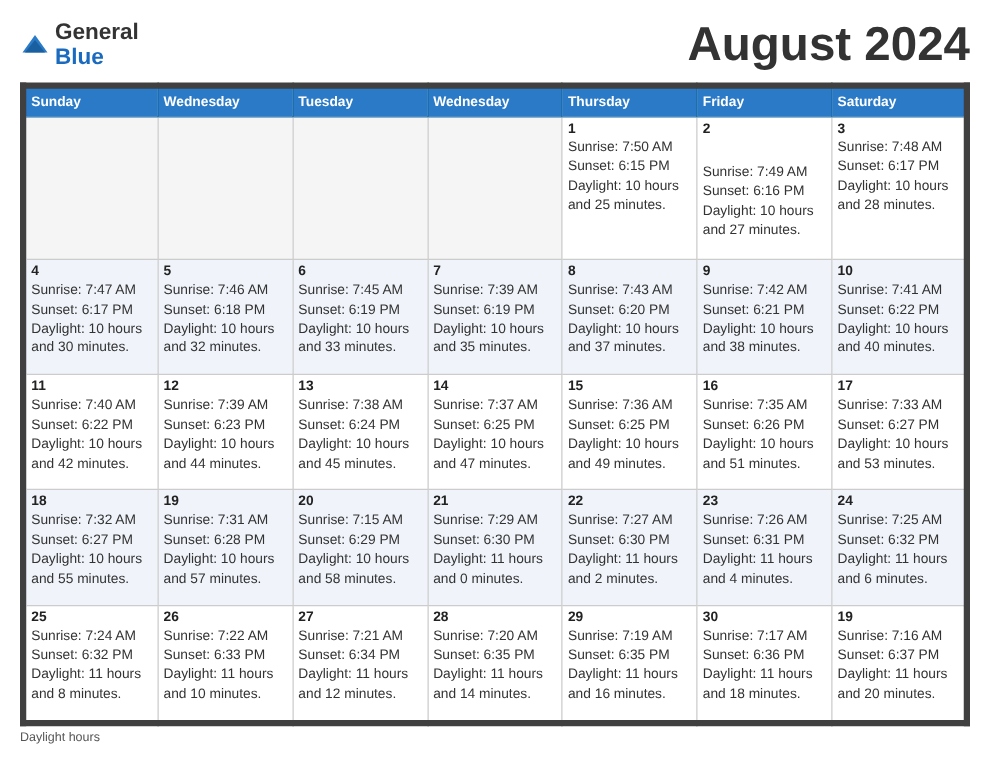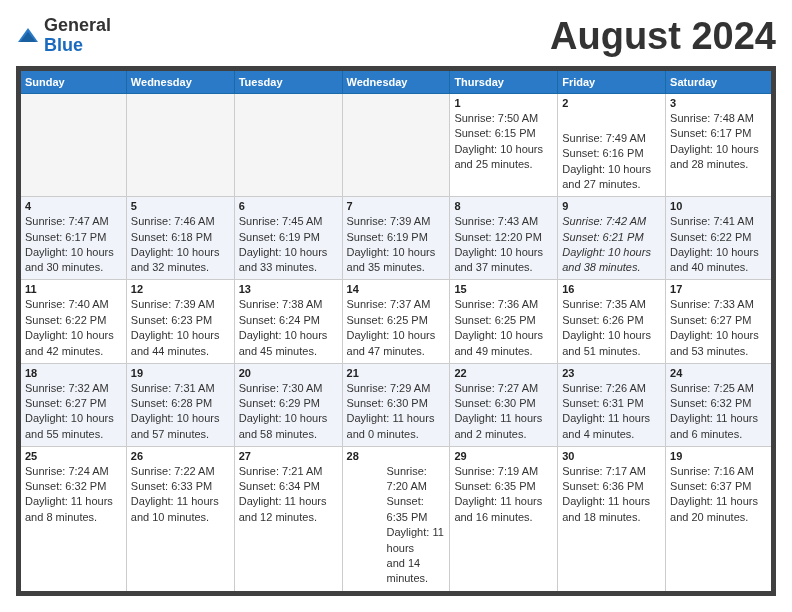--- a/index.html
+++ b/index.html
@@ -194,27 +194,27 @@
           <td class="alt-row">
             <span class="day-number">7</span>
             <div class="day-info" style="white-space: pre-line;">Sunrise: 7:39 AM
 Sunset: 6:19 PM
 Daylight: 10 hours
 and 35 minutes.</div>
           </td>
           <td class="alt-row">
             <span class="day-number">8</span>
             <div class="day-info" style="white-space: pre-line;">Sunrise: 7:43 AM
-Sunset: 12:20 PM
+Sunset: 6:20 PM
 Daylight: 10 hours
 and 37 minutes.</div>
           </td>
           <td class="alt-row">
             <span class="day-number">9</span>
-            <div class="day-info" style="white-space: pre-line; font-style: italic;">Sunrise: 7:42 AM
+            <div class="day-info" style="white-space: pre-line;">Sunrise: 7:42 AM
 Sunset: 6:21 PM
 Daylight: 10 hours
 and 38 minutes.</div>
           </td>
           <td class="alt-row">
             <span class="day-number">10</span>
             <div class="day-info" style="white-space: pre-line;">Sunrise: 7:41 AM
 Sunset: 6:22 PM
 Daylight: 10 hours
 and 40 minutes.</div>
@@ -281,21 +281,21 @@
           </td>
           <td class="alt-row">
             <span class="day-number">19</span>
             <div class="day-info" style="white-space: pre-line;">Sunrise: 7:31 AM
 Sunset: 6:28 PM
 Daylight: 10 hours
 and 57 minutes.</div>
           </td>
           <td class="alt-row">
             <span class="day-number">20</span>
-            <div class="day-info" style="white-space: pre-line;">Sunrise: 7:30 AM
+            <div class="day-info" style="white-space: pre-line;">Sunrise: 7:15 AM
 Sunset: 6:29 PM
 Daylight: 10 hours
 and 58 minutes.</div>
           </td>
           <td class="alt-row">
             <span class="day-number">21</span>
             <div class="day-info" style="white-space: pre-line;">Sunrise: 7:29 AM
 Sunset: 6:30 PM
 Daylight: 11 hours
 and 0 minutes.</div>
@@ -339,21 +339,21 @@
           </td>
           <td>
             <span class="day-number">27</span>
             <div class="day-info" style="white-space: pre-line;">Sunrise: 7:21 AM
 Sunset: 6:34 PM
 Daylight: 11 hours
 and 12 minutes.</div>
           </td>
           <td>
             <span class="day-number">28</span>
-            <div class="day-info" style="white-space: pre-line; margin-left: 40px;">Sunrise: 7:20 AM
+            <div class="day-info" style="white-space: pre-line;">Sunrise: 7:20 AM
 Sunset: 6:35 PM
 Daylight: 11 hours
 and 14 minutes.</div>
           </td>
           <td>
             <span class="day-number">29</span>
             <div class="day-info" style="white-space: pre-line;">Sunrise: 7:19 AM
 Sunset: 6:35 PM
 Daylight: 11 hours
 and 16 minutes.</div>
@@ -369,13 +369,14 @@
             <span class="day-number">19</span>
             <div class="day-info" style="white-space: pre-line;">Sunrise: 7:16 AM
 Sunset: 6:37 PM
 Daylight: 11 hours
 and 20 minutes.</div>
           </td>
         </tr>
       </tbody>
   </table>
 
+  <div class="footer-note">Daylight hours</div>
 </div>
 
 </body></html>

